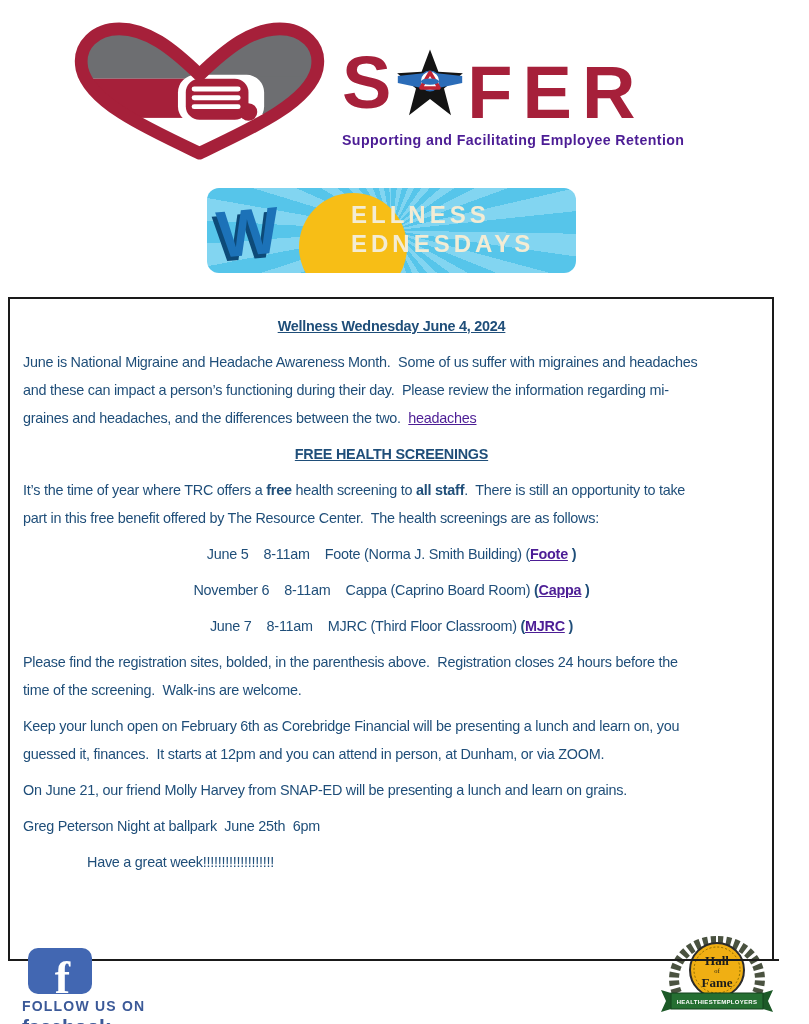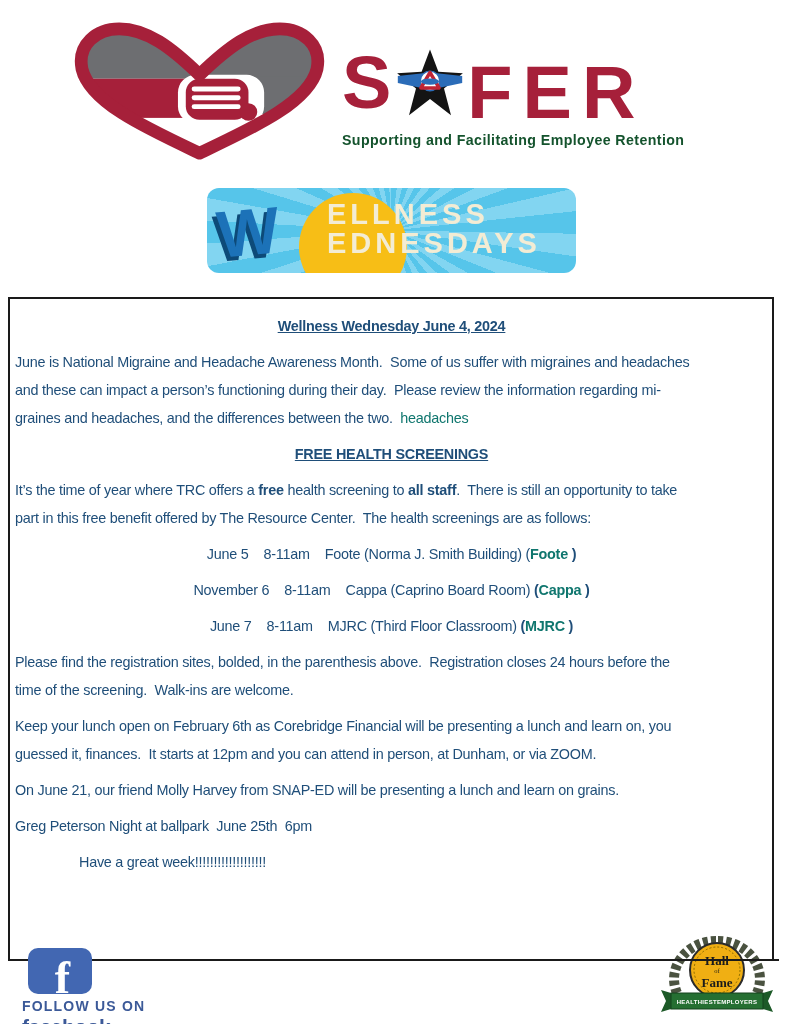--- a/index.html
+++ b/index.html
@@ -7,41 +7,41 @@
     width:809px;height:1024px;position:relative;background:#ffffff;
     font-family:"Liberation Sans",sans-serif;overflow:hidden;
   }
   
   .heart-logo{position:absolute;left:52px;top:18px;width:295px;height:142px;}
   .brand{position:absolute;left:342px;top:36px;width:370px;}
   .brand-word{display:flex;align-items:center;color:#A6203A;font-weight:bold;
     font-size:74px;line-height:74px;letter-spacing:2px;}
   .brand-word .star{width:70px;height:74px;margin:0 2px;}
   .brand-fer{letter-spacing:10px;margin-top:20px;}
-  .tagline{margin-top:2px;font-size:14.2px;color:#14532d;letter-spacing:0.4px;font-weight:bold;}
+  .tagline{margin-top:2px;font-size:14.2px;color:#4c1d95;letter-spacing:0.4px;font-weight:bold;}
   
   .banner{position:absolute;left:207px;top:188px;width:369px;height:85px;border-radius:12px;
     overflow:hidden;
     background:repeating-conic-gradient(from 0deg at 50% 50%, #56C5EA 0deg 7deg, #82D5F1 7deg 14deg);}
   .banner .sun{position:absolute;left:92px;top:5px;width:108px;height:108px;border-radius:50%;background:#F7BE16;}
   .banner .bigW{position:absolute;left:10px;top:6px;font-size:66px;font-weight:bold;color:#1C72B8;
     text-shadow:-4px 4px 0 #0D4A78;transform:rotate(-5deg);}
-  .banner .btxt{position:absolute;left:120px;top:12px;color:#F3ECD4;font-weight:bold;
-    font-size:29px;line-height:29px;letter-spacing:4px;white-space:nowrap;}
+  .banner .btxt{position:absolute;left:144px;top:12px;color:#F3ECD4;font-weight:bold;
+    font-size:24px;line-height:29px;letter-spacing:4px;white-space:nowrap;}
   
   .box{position:absolute;left:8px;top:297px;width:766px;height:664px;box-sizing:border-box;
     border:2px solid #1a1a1a;background:#ffffff;padding:5px 4px 0 5px;
     color:#1F4E79;font-size:14.4px;letter-spacing:-0.25px;}
-  .box p,.box .h,.box .title{margin:8px 0;line-height:28px;white-space:pre-wrap;}
+  .box p,.box .h,.box .title{margin:8px 8px;line-height:28px;white-space:pre-wrap;}
   .title,.h{text-align:center;font-weight:bold;}
   .title span,.h span{text-decoration:underline;}
   .c{text-align:center;}
   .indent{padding-left:64px;}
   .b{font-weight:bold;}
-  a.lnk{color:#0f766e;cursor:pointer;}
+  a.lnk{color:#4c1d95;text-decoration:underline;cursor:pointer;}
   
   .fb{position:absolute;left:22px;top:948px;width:76px;text-align:center;}
   .fb-tile{width:64px;height:46px;margin:0 auto;background:#4267B2;border-radius:10px;
     overflow:hidden;position:relative;}
   .fb-tile span{position:absolute;left:50%;transform:translateX(-35%);bottom:-10px;
     color:#fff;font-weight:bold;font-size:46px;font-family:"Liberation Serif",serif;}
   .fb-follow{margin-top:4px;font-size:14px;font-weight:bold;letter-spacing:1.2px;color:#3B5998;white-space:nowrap;}
   .fb-word{margin-top:1px;font-size:21px;font-weight:bold;color:#3B5998;letter-spacing:-0.5px;white-space:nowrap;}
   .badge{position:absolute;left:655px;top:935px;width:124px;height:80px;}
   .overlay-h{position:absolute;left:648px;top:959px;width:131px;height:2px;background:#1a1a1a;z-index:6;}

